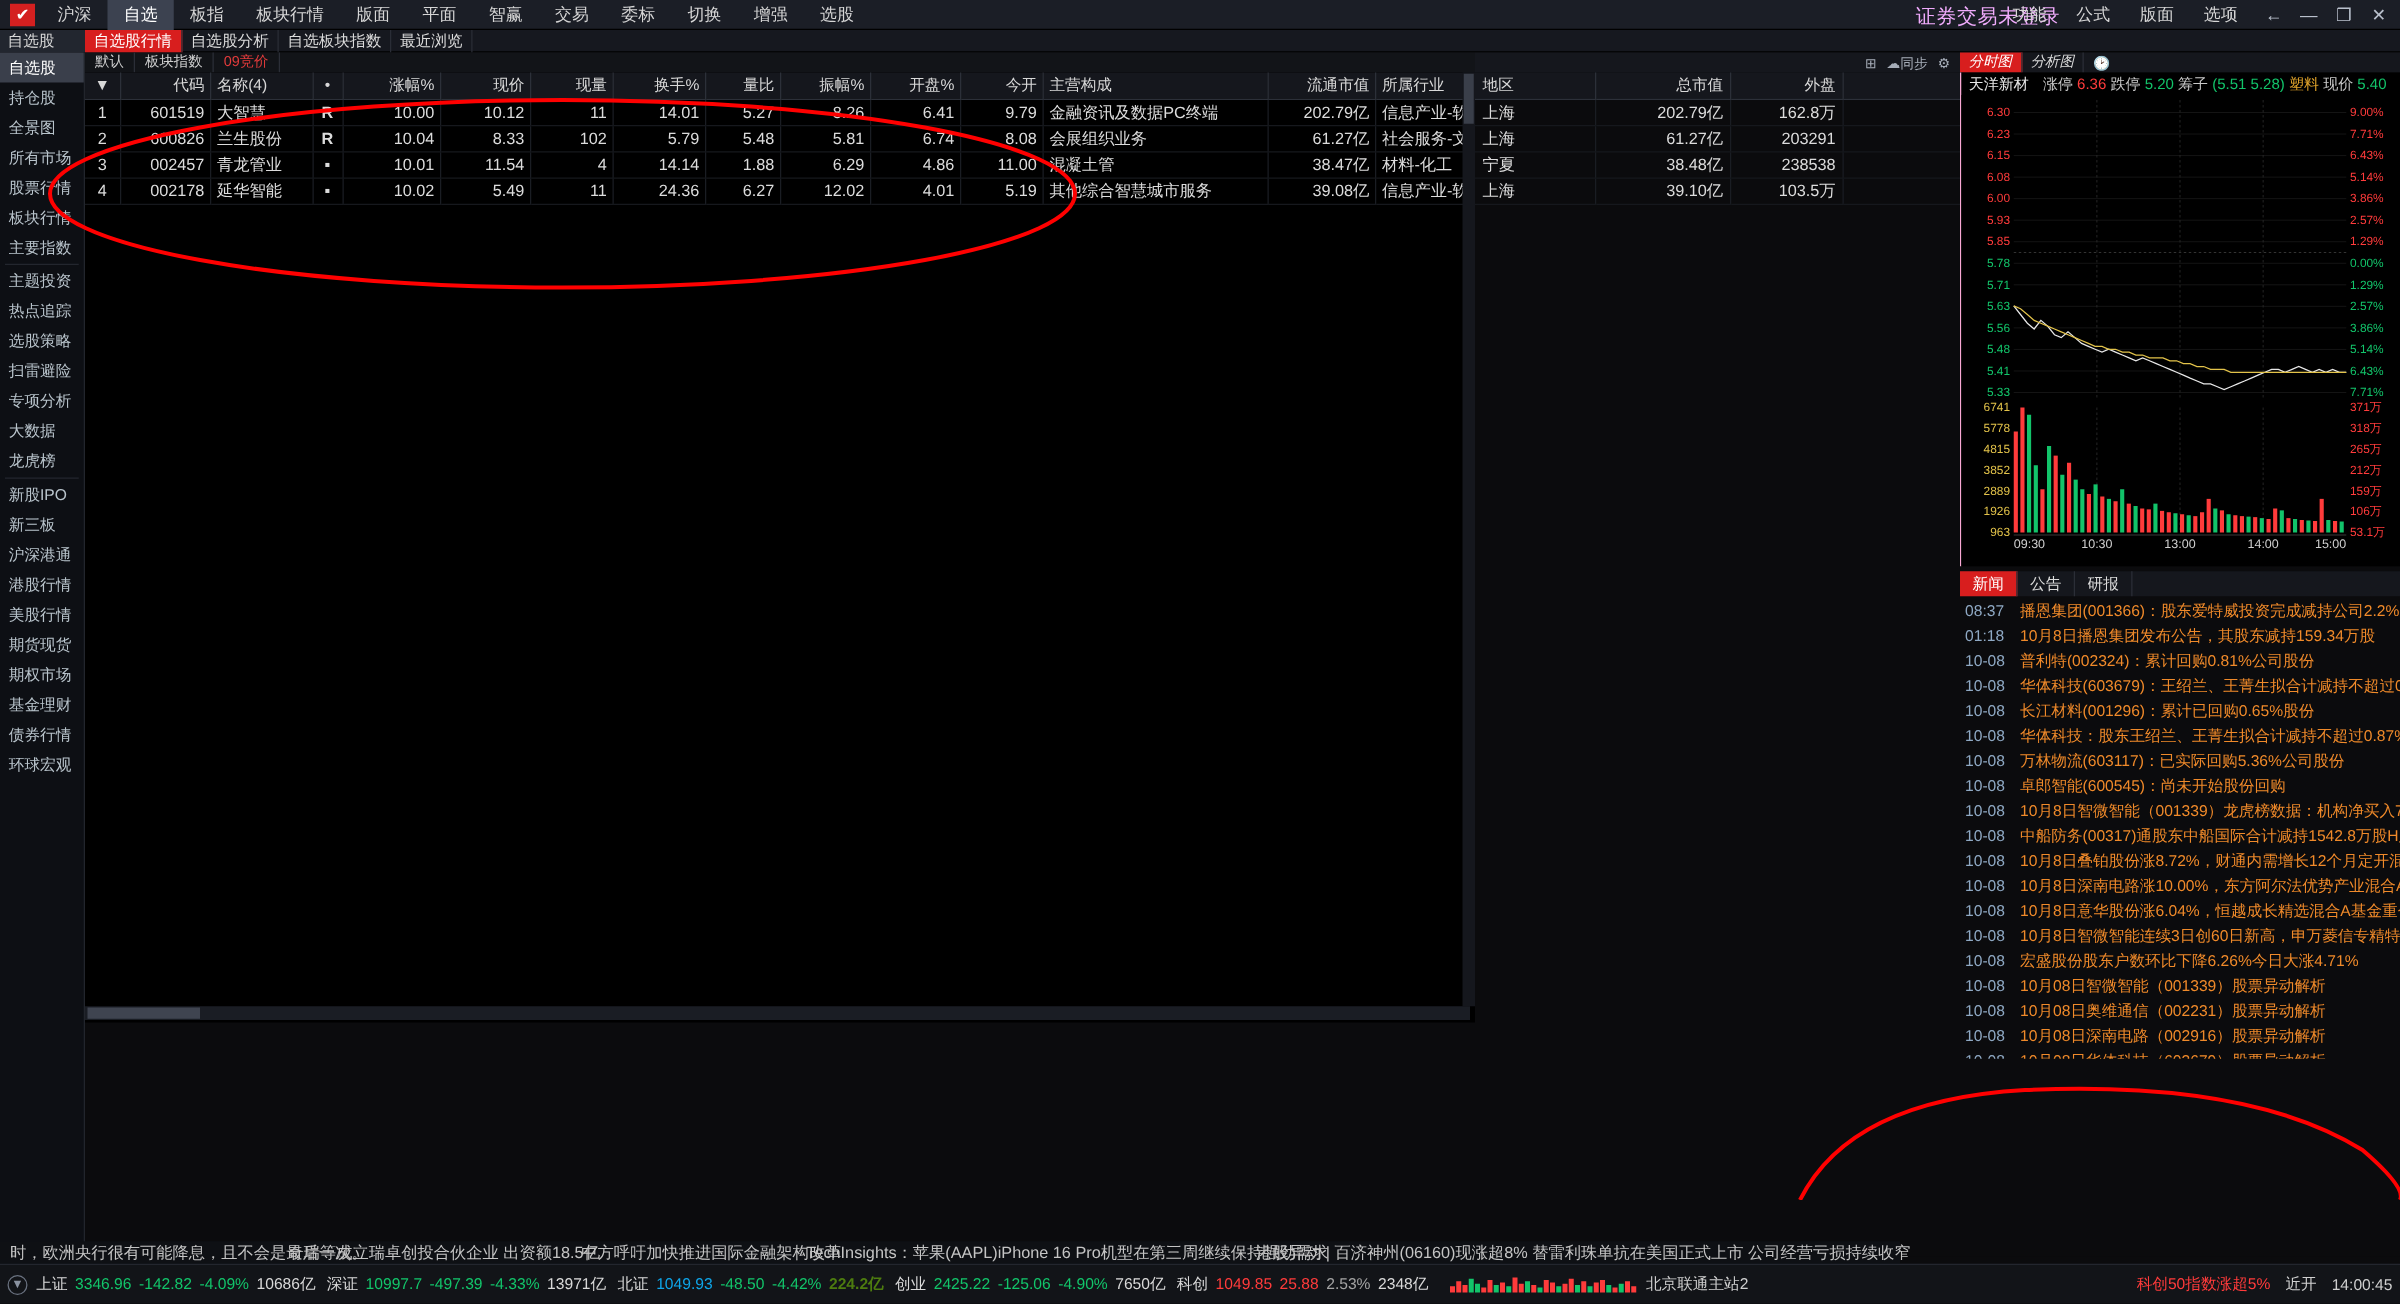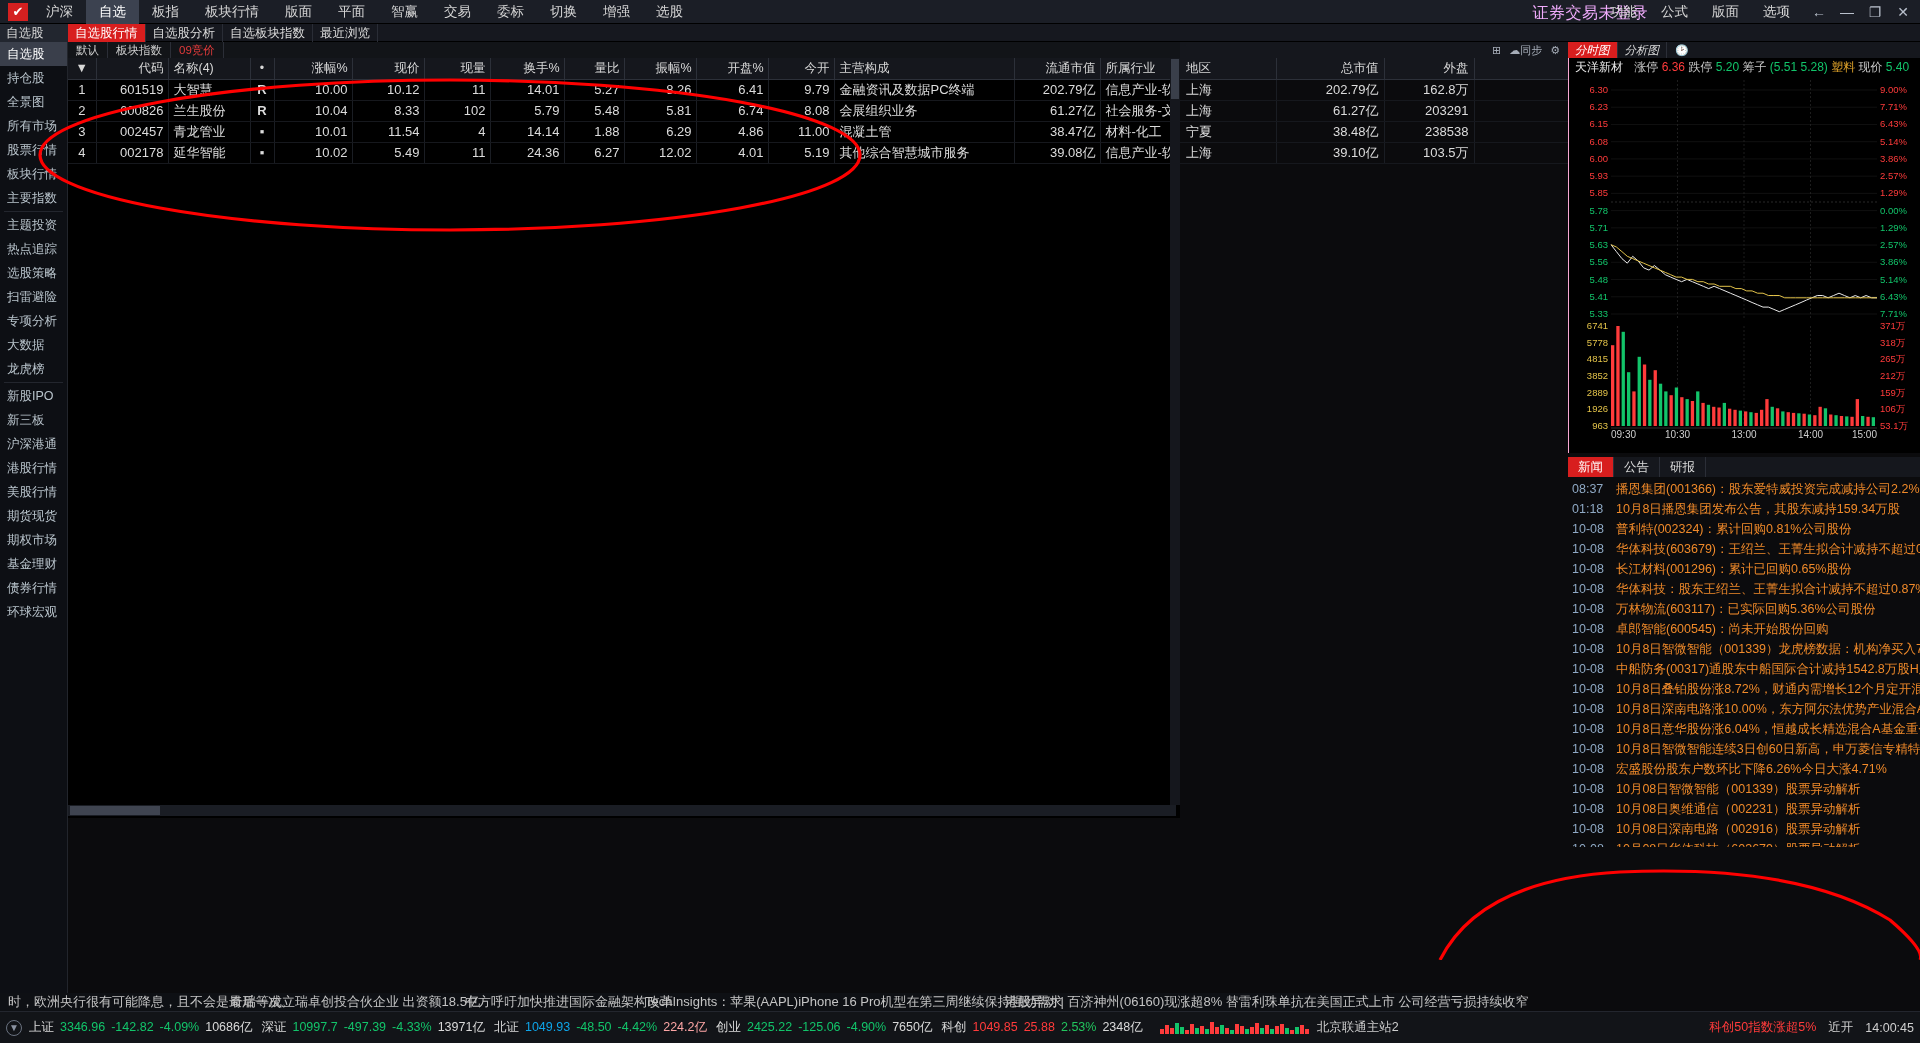--- a/index.html
+++ b/index.html
@@ -736,34 +736,34 @@
         <span class="" style="color: rgb(18, 196, 106);">10997.7</span>
         <span class="" style="color: rgb(18, 196, 106);">-497.39</span>
         <span class="" style="color: rgb(18, 196, 106);">-4.33%</span>
         <span class="" style="color: rgb(217, 217, 217);">13971亿</span>
       </span>
       <span class="idx">
         <span class="nm">北证</span>
         <span class="" style="color: #0ea5e9;">1049.93</span>
         <span class="" style="color: rgb(18, 196, 106);">-48.50</span>
         <span class="" style="color: rgb(18, 196, 106);">-4.42%</span>
-        <span class="" style="color: #fca5a5;">224.2亿</span>
+        <span class="" style="color: #4d7c0f; font-weight: bold;">224.2亿</span>
       </span>
       <span class="idx">
         <span class="nm">创业</span>
         <span class="" style="color: rgb(18, 196, 106);">2425.22</span>
         <span class="" style="color: rgb(18, 196, 106);">-125.06</span>
         <span class="" style="color: rgb(18, 196, 106);">-4.90%</span>
         <span class="" style="color: rgb(217, 217, 217);">7650亿</span>
       </span>
       <span class="idx">
         <span class="nm">科创</span>
         <span class="" style="color: rgb(255, 59, 59);">1049.85</span>
         <span class="" style="color: rgb(255, 59, 59);">25.88</span>
-        <span class="" style="color: #22c55e;">2.53%</span>
+        <span class="" style="color: #a3a3a3;">2.53%</span>
         <span class="" style="color: rgb(217, 217, 217);">2348亿</span>
       </span>
     </div>
   <div id="minibars">
       <i style="height: 5px; background: rgb(255, 59, 59);"></i>
       <i style="height: 9px; background: rgb(255, 59, 59);"></i>
       <i style="height: 6px; background: rgb(255, 59, 59);"></i>
       <i style="height: 11px; background: rgb(18, 196, 106);"></i>
       <i style="height: 7px; background: rgb(18, 196, 106);"></i>
       <i style="height: 4px; background: rgb(255, 59, 59);"></i>

